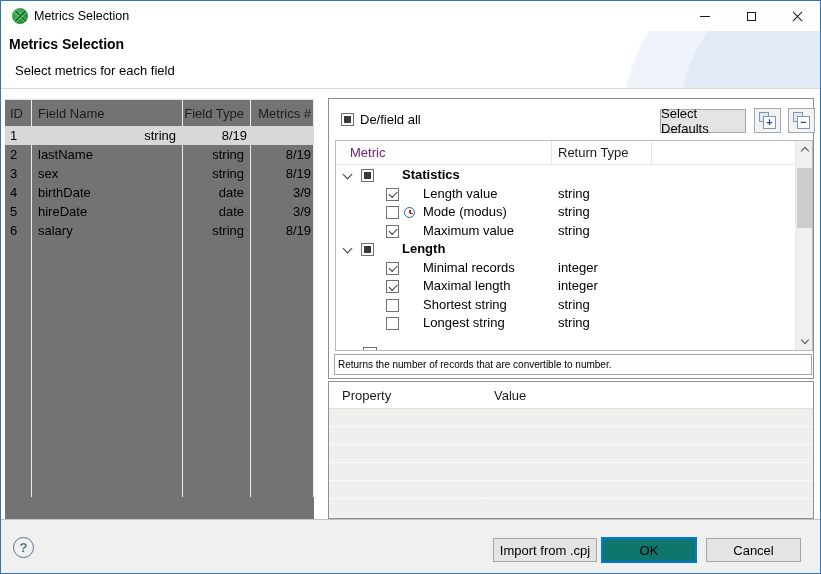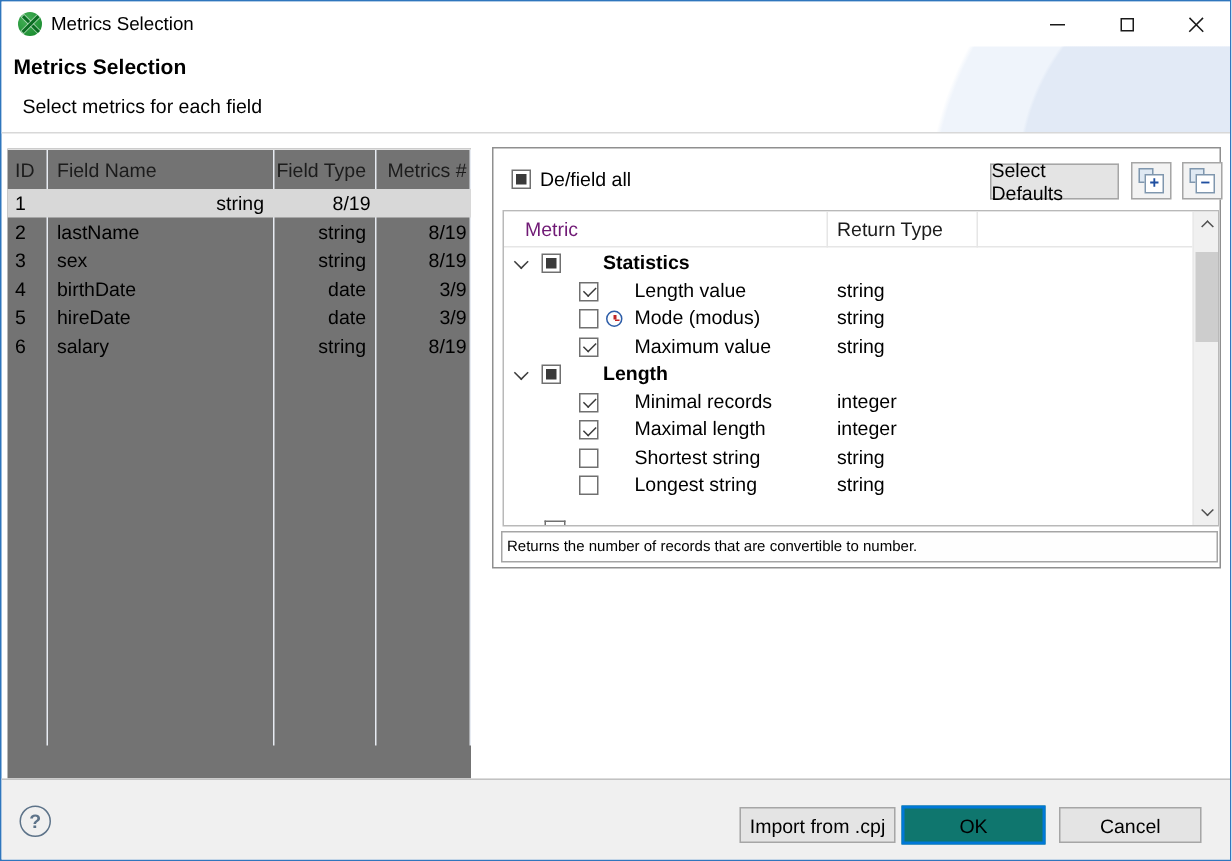--- a/index.html
+++ b/index.html
@@ -274,20 +274,34 @@
         <div class="sb-thumb"></div>
         <div class="sb-arrow down">
           <div class="sb-chev down"></div>
         </div>
       </div>
     </div>
 
     <div class="status-box">Returns the number of records that are convertible to number.</div>
   </div>
 
+  <div class="prop-table">
+    <div class="prop-colline"></div>
+    <div class="prop-header">
+      <div class="ph-prop">Property</div>
+      <div class="ph-val">Value</div>
+    </div>
+    <div class="prop-rows">
+        <div class="p-row"></div>
+        <div class="p-row"></div>
+        <div class="p-row"></div>
+        <div class="p-row"></div>
+        <div class="p-row"></div>
+      </div>
+  </div>
 
   <div class="footer">
     <div class="help-circle">?</div>
     <div class="btn btn-import">Import from .cpj</div>
     <div class="btn btn-ok">OK</div>
     <div class="btn btn-cancel">Cancel</div>
   </div>
 
 </div>
 

